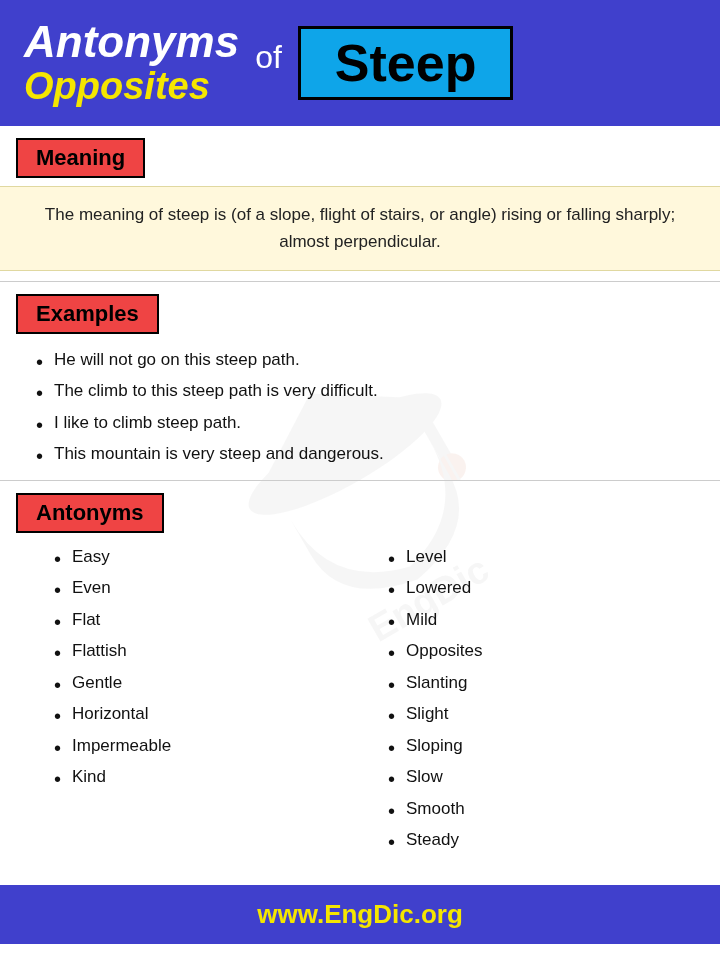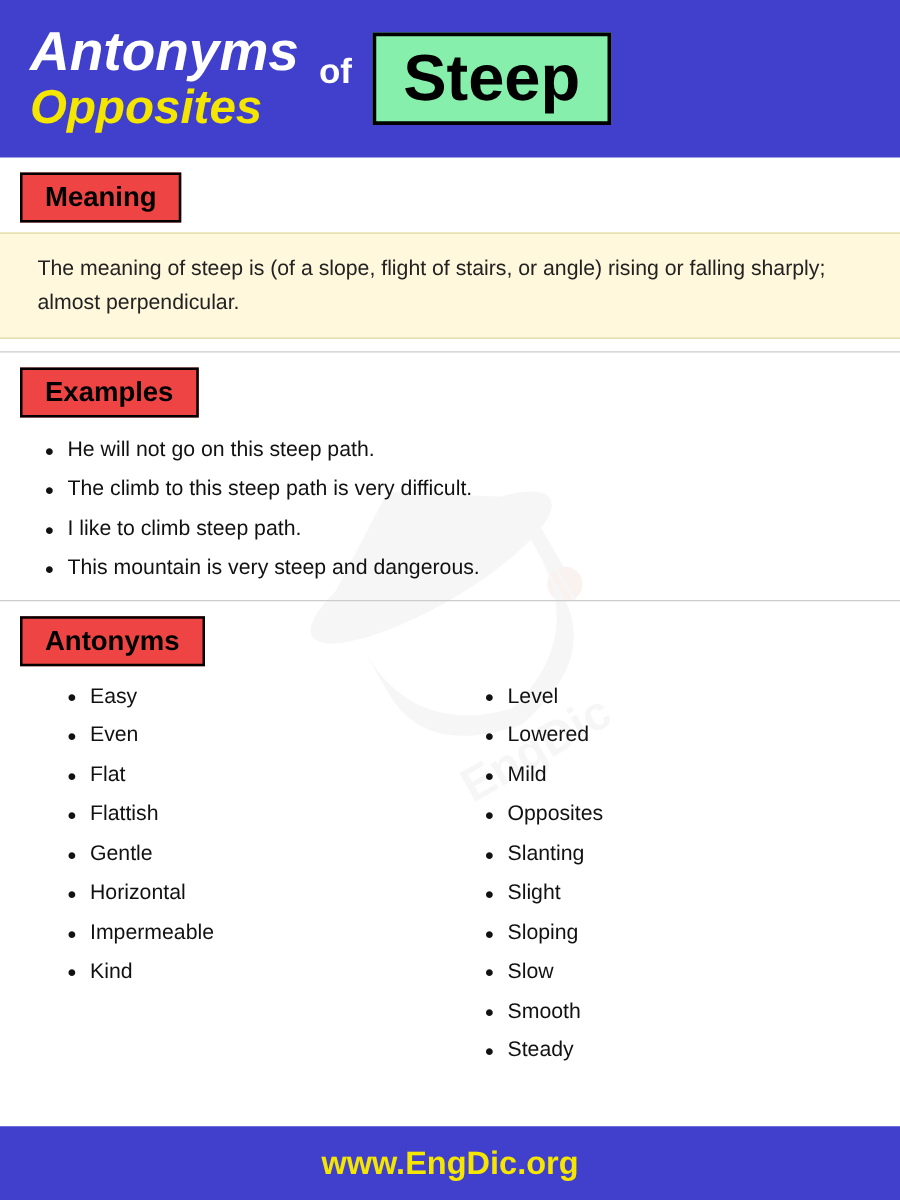--- a/index.html
+++ b/index.html
@@ -32,31 +32,31 @@
       font-style: italic;
     }
     .header-title-sub {
       font-size: 38px;
       font-weight: 900;
       color: #f5e600;
       line-height: 1.1;
       font-style: italic;
     }
     .header-of {
-      font-size: 28px;
+      font-size: 32px;
       color: #fff;
-      font-weight: 700;
+      font-weight: 400;
       margin-left: 4px;
       align-self: center;
       margin-bottom: 12px;
     }
     .header-word-box {
       border: 3px solid #000;
-      background: #86efac;
-      padding: 8px 22px;
+      background: #0ea5e9;
+      padding: 8px 34px;
       align-self: center;
       margin-left: 4px;
     }
     .header-word {
       font-size: 52px;
       font-weight: 900;
       color: #000;
       line-height: 1;
     }
 
@@ -74,20 +74,21 @@
 
     
     .meaning-section {
       padding: 0 0 10px 0;
     }
     .meaning-box {
       background: #fff8dc;
       border-top: 1px solid #e0d8a0;
       border-bottom: 1px solid #e0d8a0;
       padding: 14px 30px;
+      text-align: center;
       font-size: 17px;
       color: #222;
       margin-top: 8px;
       line-height: 1.6;
     }
 
     
     .examples-section {
       padding: 0 0 6px 0;
     }
@@ -144,21 +145,21 @@
       display: block;
       margin: 0 auto;
     }
 
     
     .footer {
       background: #4040cc;
       text-align: center;
       padding: 14px 0;
       position: absolute;
-      bottom: 0;
+      bottom: 16px;
       width: 100%;
     }
     .footer-url {
       font-size: 26px;
       color: #fff;
       font-weight: 400;
     }
     .footer-url span {
       color: #f5e600;
       font-weight: 900;

